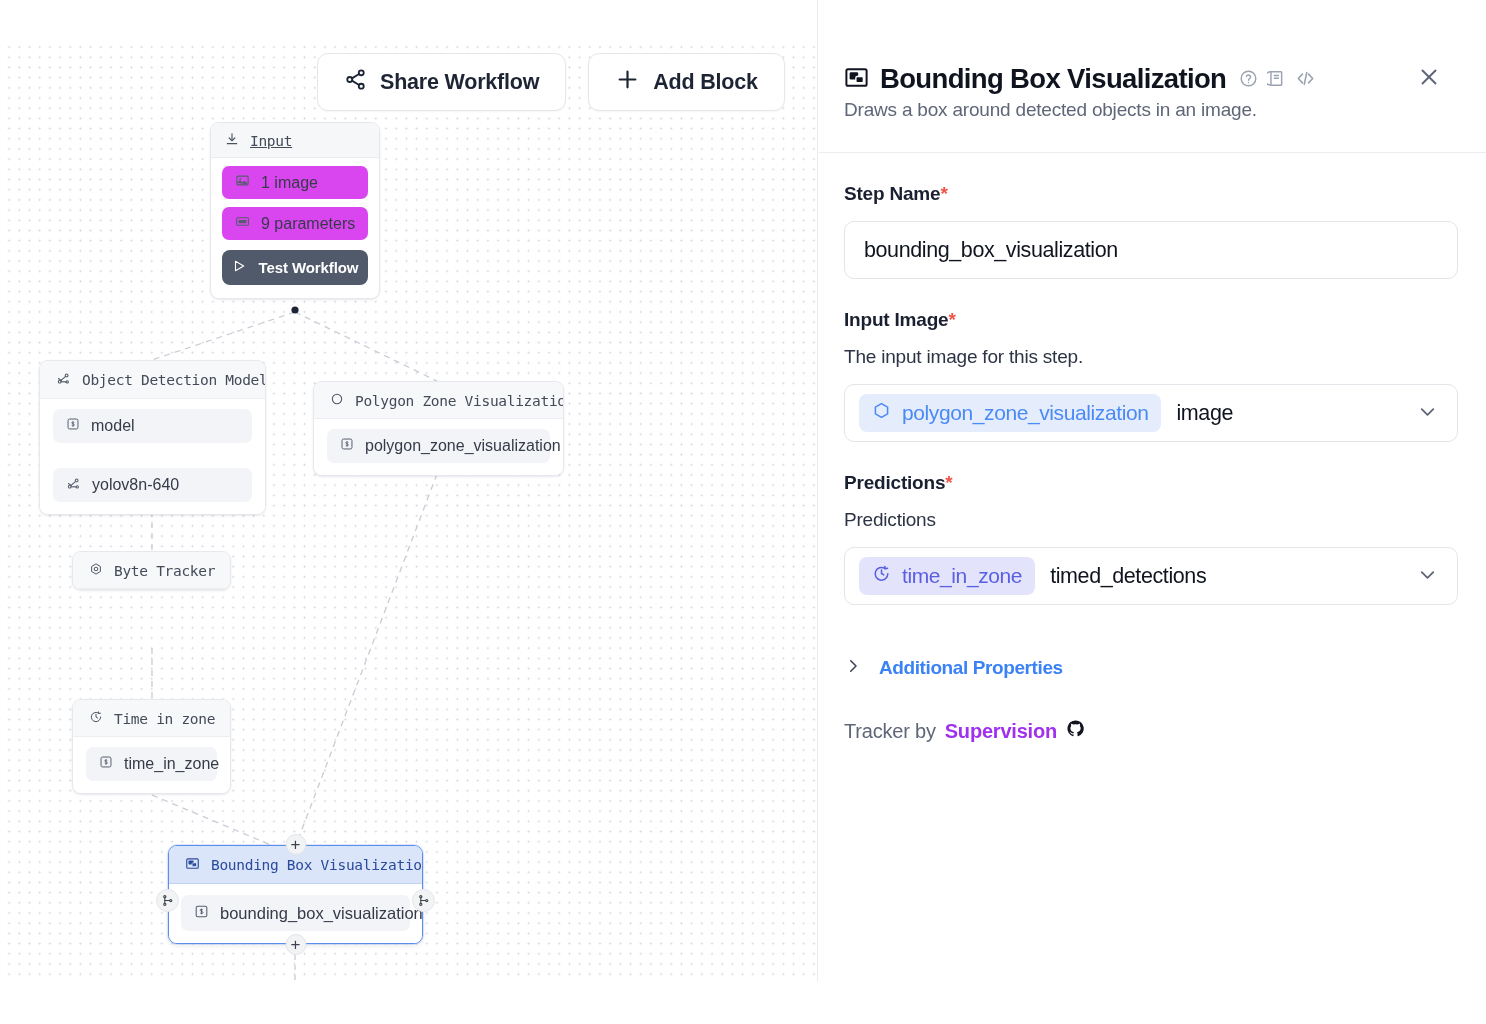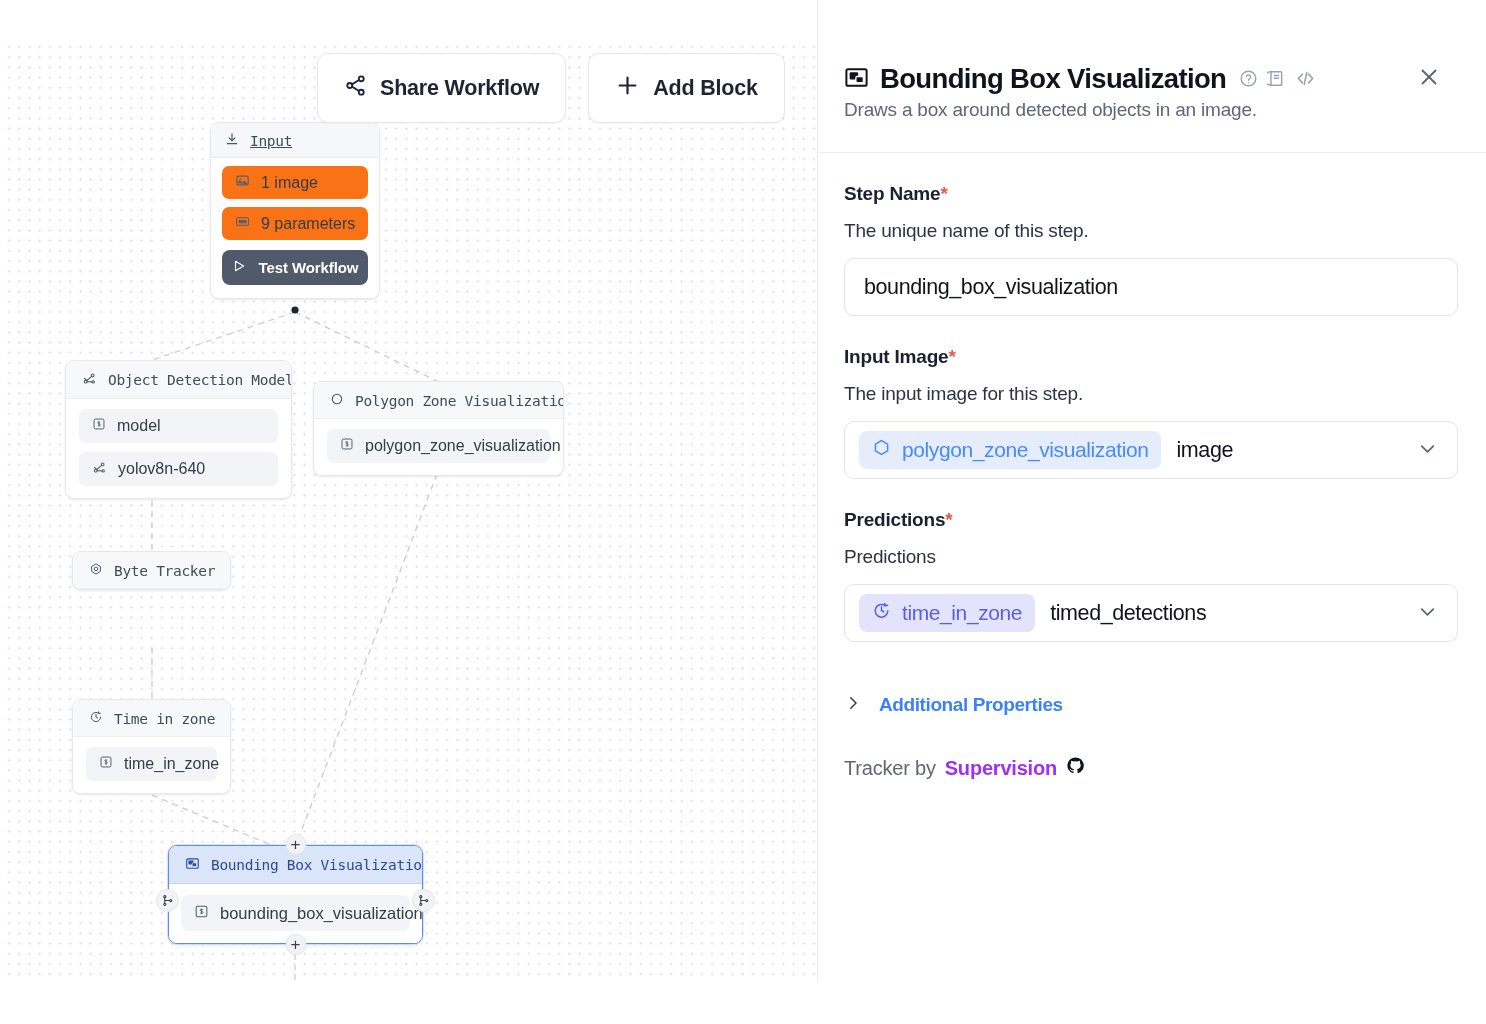--- a/index.html
+++ b/index.html
@@ -24,21 +24,21 @@
   }
   #canvas::before {
     content: ""; position: absolute; left: 0; top: 0;
     width: 818px; height: 40px; background: #fff; z-index: 1;
   }
 
   
   .toolbar { position: absolute; top: 53px; left: 317px; display: flex; gap: 22px; z-index: 6; }
   .tbtn {
     display: flex; align-items: center; gap: 13px;
-    height: 70px; padding: 0 26px;
+    height: 58px; padding: 0 26px;
     background: #fff; border: 1px solid #e6e7eb; border-radius: 11px;
     font-size: 21.5px; font-weight: 700; color: #1d2433; letter-spacing: -0.2px;
     cursor: pointer; white-space: nowrap;
     box-shadow: 0 1px 2px rgba(16,24,40,.04);
   }
   .tbtn svg { flex: none; }
 
   
   #edges { position: absolute; left: 0; top: 0; width: 818px; height: 982px; z-index: 2; }
 
@@ -52,44 +52,44 @@
     overflow: hidden;
   }
   .node-head {
     display: flex; align-items: center; gap: 11px;
     padding: 10px 16px 9px 16px;
     background: #f7f8fa;
     border-bottom: 1px solid #eceef2;
     font-family: "DejaVu Sans Mono", monospace;
     font-size: 14.5px; color: #434a58; letter-spacing: -0.3px; white-space: nowrap;
   }
-  .node-body { padding: 10px 13px 12px 13px; background: #fff; display: flex; flex-direction: column; gap: 9px; }
+  .node-body { padding: 10px 13px 12px 13px; background: #fff; display: flex; flex-direction: column; gap: 25px; }
   .chip {
     display: flex; align-items: center; gap: 11px;
     height: 34px; padding: 0 13px;
     background: #f3f4f7; border-radius: 7px;
     font-size: 16px; color: #353b49; white-space: nowrap;
   }
 
   
   #node-input { left: 210px; top: 122px; width: 170px; }
   #node-input .node-head { padding: 9px 16px 8px 14px; border-bottom: none; background: #f6f7f9; text-decoration: underline; }
   #node-input .node-card { border-radius: 9px; }
   #node-input .node-body { padding: 8px 11px 13px 11px; gap: 8px; border-top: 1px solid #ececf0; }
-  #node-input .chip { height: 33px; font-size: 16px; background: #f97316; }
+  #node-input .chip { height: 33px; font-size: 16px; background: #d946ef; }
   .test-btn {
     display: flex; align-items: center; justify-content: center; gap: 13px;
     height: 35px; margin-top: 2px;
     background: #515a6b; border-radius: 8px;
     color: #fff; font-size: 15px; font-weight: 700; letter-spacing: -0.1px;
     cursor: pointer;
   }
 
   
-  #node-odm  { left: 39px;  top: 360px; width: 227px; margin-left: 26px; }
+  #node-odm  { left: 39px;  top: 360px; width: 227px; }
   #node-pzv  { left: 313px; top: 381px; width: 251px; }
   #node-bt   { left: 72px;  top: 551px; width: 159px; }
   #node-tiz  { left: 72px;  top: 699px; width: 159px; }
   #node-bbv  { left: 168px; top: 845px; width: 255px; }
 
   
   #node-bbv .node-card {
     border: 1.6px solid #5b8def;
     box-shadow: 0 0 0 1px rgba(91,141,239,.18), 0 2px 5px rgba(16,24,40,.09);
   }
@@ -464,21 +464,20 @@
       </div>
       <div class="panel-sub">Draws a box around detected objects in an image.</div>
     </div>
 
     <div class="panel-div"></div>
 
     <div class="field">
       <div class="field-label">
         <span>Step Name</span><span class="req">*</span>
       </div>
-      <div class="field-desc">The unique name of this step.</div>
       <div class="text-input">
         <span>bounding_box_visualization</span>
       </div>
     </div>
 
     <div class="field">
       <div class="field-label">
         <span>Input Image</span><span class="req">*</span>
       </div>
       <div class="field-desc">The input image for this step.</div>

